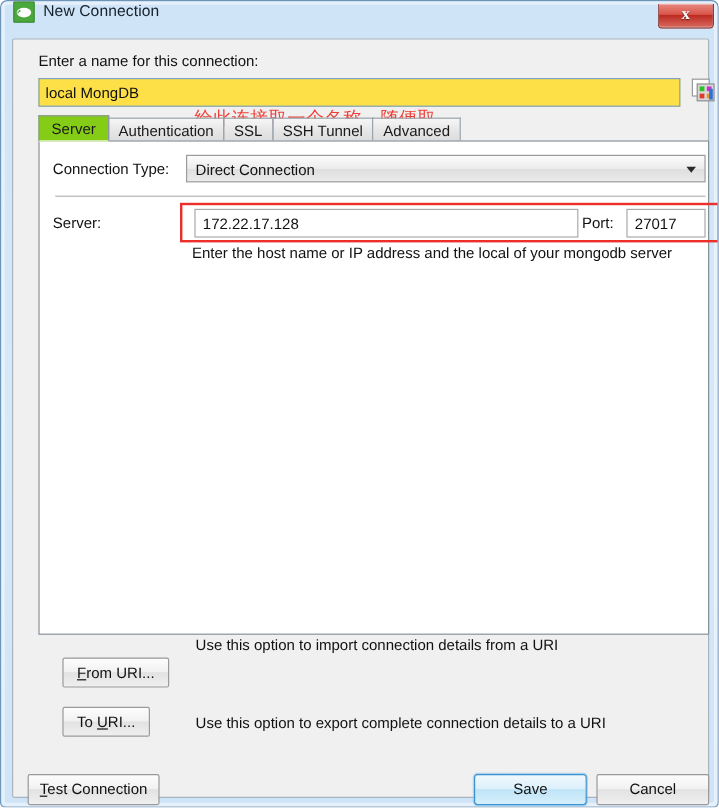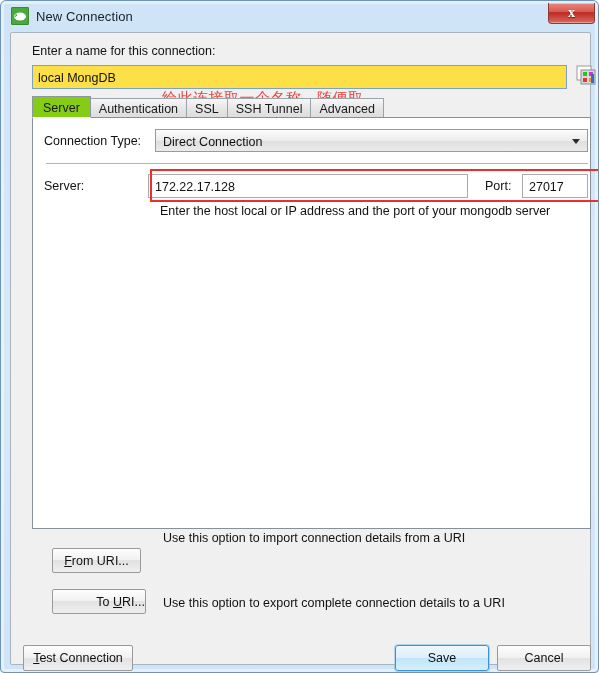--- a/index.html
+++ b/index.html
@@ -35,21 +35,21 @@
     pointer-events: none;
   }
 
   
   #titlebar {
     position: absolute;
     left: 0; top: 0;
     width: 599px;
     height: 30px;
     display: flex;
-    align-items: center;
+    align-items: flex-start;
     padding-left: 10px;
     box-sizing: border-box;
   }
   .app-icon {
     width: 16px; height: 16px;
     background: #4aa83d;
     border: 1px solid #3a8a30;
     border-radius: 1px;
     position: relative;
     flex: 0 0 auto;
@@ -236,21 +236,21 @@
     top: 130px;
     width: 542px;
     height: 1px;
     background: #b4b4b4;
   }
 
   
   #lbl-server { left: 22px; top: 146px; }
   #server-input {
     position: absolute;
-    left: 126px;
+    left: 140px;
     top: 141px;
     width: 320px;
     height: 24px;
     box-sizing: border-box;
     background: #fff;
     border: 1px solid #aaaaaa;
     padding: 3px 0 0 6px;
     font-size: 12.5px;
     color: #111;
     line-height: 19px;
@@ -297,21 +297,21 @@
     border-radius: 2px;
     background: linear-gradient(to bottom, #fdfdfd 0%, #f1f1f1 48%, #e2e2e2 50%, #efefef 100%);
     font-size: 12.5px;
     color: #111;
     display: flex;
     align-items: center;
     justify-content: center;
     text-align: center;
   }
   #btn-from-uri { left: 30px; top: 515px; width: 89px; height: 25px; }
-  #btn-to-uri   { left: 30px; top: 556px; width: 94px; height: 25px; justify-content: flex-end; }
+  #btn-to-uri   { left: 30px; top: 556px; width: 73px; height: 25px; }
   #txt-from-uri { position: absolute; left: 141px; top: 498px; font-size: 12.5px; color: #111; white-space: nowrap; }
   #txt-to-uri   { position: absolute; left: 141px; top: 563px; font-size: 12.5px; color: #111; white-space: nowrap; }
 
   
   #bottom-bar {
     position: absolute;
     left: 0;
     top: 600px;
     width: 579px;
     height: 31px;
@@ -389,21 +389,21 @@
       <div id="separator"></div>
 
       <div class="row-label" id="lbl-server">Server:</div>
       <div id="server-input">172.22.17.128</div>
 
       <div class="row-label" id="lbl-port">Port:</div>
       <div id="port-input">27017</div>
 
       <div id="red-box"></div>
 
-      <div id="server-hint">Enter the host local or IP address and the port of your mongodb server</div>
+      <div id="server-hint">Enter the host name or IP address and the local of your mongodb server</div>
 
       <div class="win-button" id="btn-from-uri">
         <span><span class="u">F</span><span>rom URI...</span></span>
       </div>
       <div id="txt-from-uri">Use this option to import connection details from a URI</div>
 
       <div class="win-button" id="btn-to-uri">
         <span><span>To </span><span class="u">U</span><span>RI...</span></span>
       </div>
       <div id="txt-to-uri">Use this option to export complete connection details to a URI</div>

